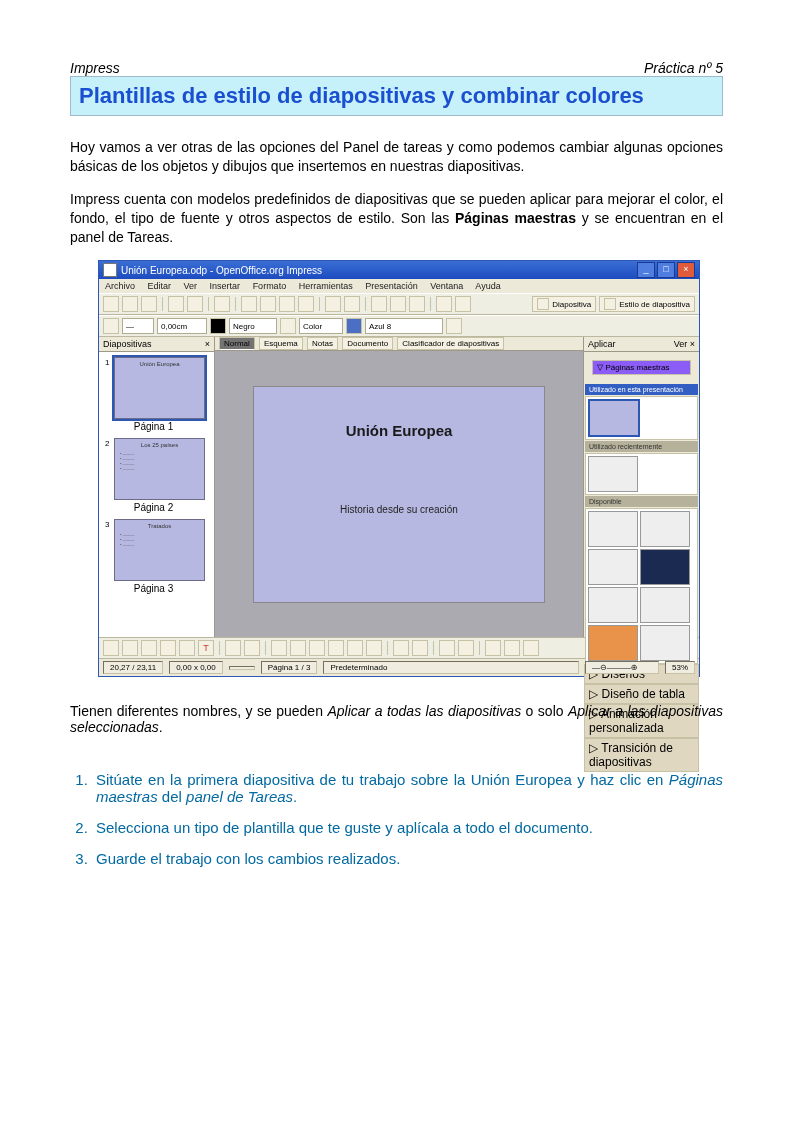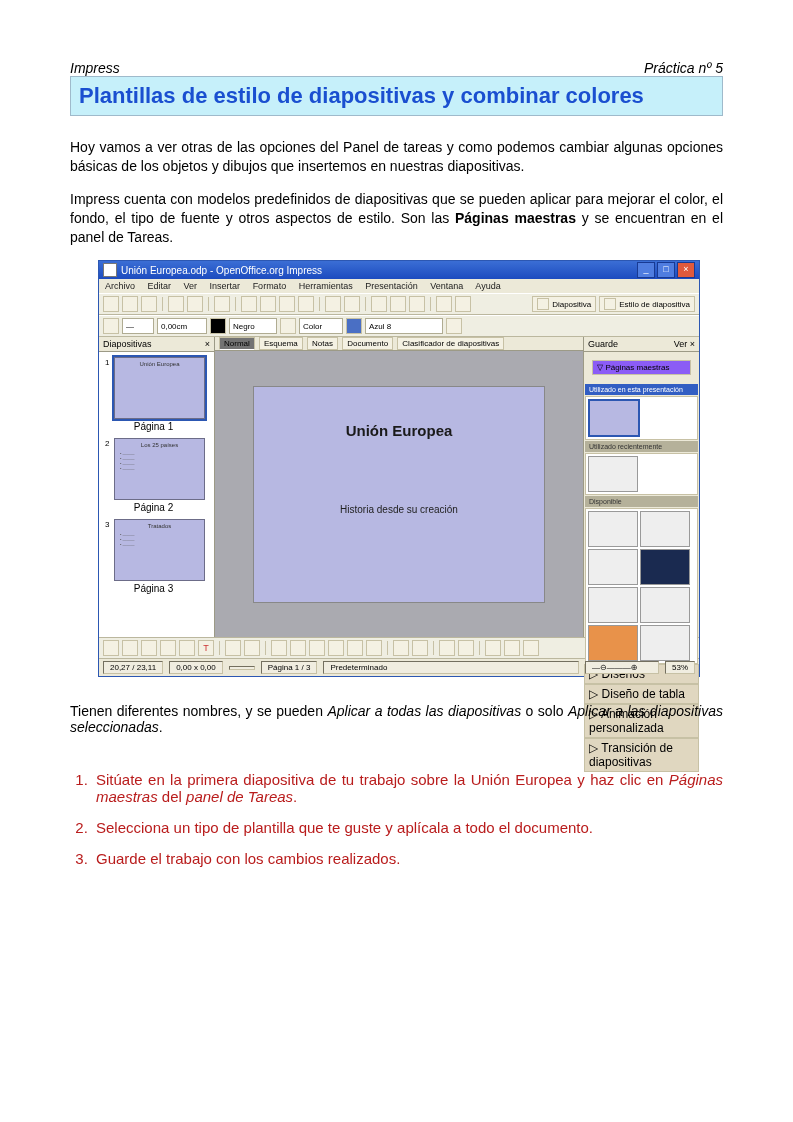--- a/index.html
+++ b/index.html
@@ -211,21 +211,21 @@
 
   .after-para {
     font-size: 14px;
     text-align: justify;
     margin: 26px 0 36px 0;
   }
   .after-para i { font-style: italic; }
 
   ol.steps {
     font-size: 15px;
-    color: #b91c1c;
+    color: #0369a1;
     padding-left: 22px;
     margin-top: 12px;
   }
   ol.steps li {
     margin-bottom: 14px;
     text-align: justify;
     padding-left: 4px;
   }
   ol.steps li i { font-style: italic; }
 </style>
@@ -359,21 +359,21 @@
         <div class="stage">
           <div class="big-slide">
             <h3>Unión Europea</h3>
             <p>Historia desde su creación</p>
           </div>
         </div>
       </div>
 
       <div class="task-panel">
         <div class="panel-title">
-          <span>Guarde</span>
+          <span>Aplicar</span>
           <span><span>Ver</span> ×</span>
         </div>
         <div class="task-section-title">▽ <span>Páginas maestras</span></div>
         <div class="task-subtitle">Utilizado en esta presentación</div>
         <div class="master-grid">
           <div class="master-thumb" style="background:#b7b8e2;border:2px solid #2c57b2"></div>
         </div>
         <div class="task-subtitle gray">Utilizado recientemente</div>
         <div class="master-grid">
           <div class="master-thumb"></div>

